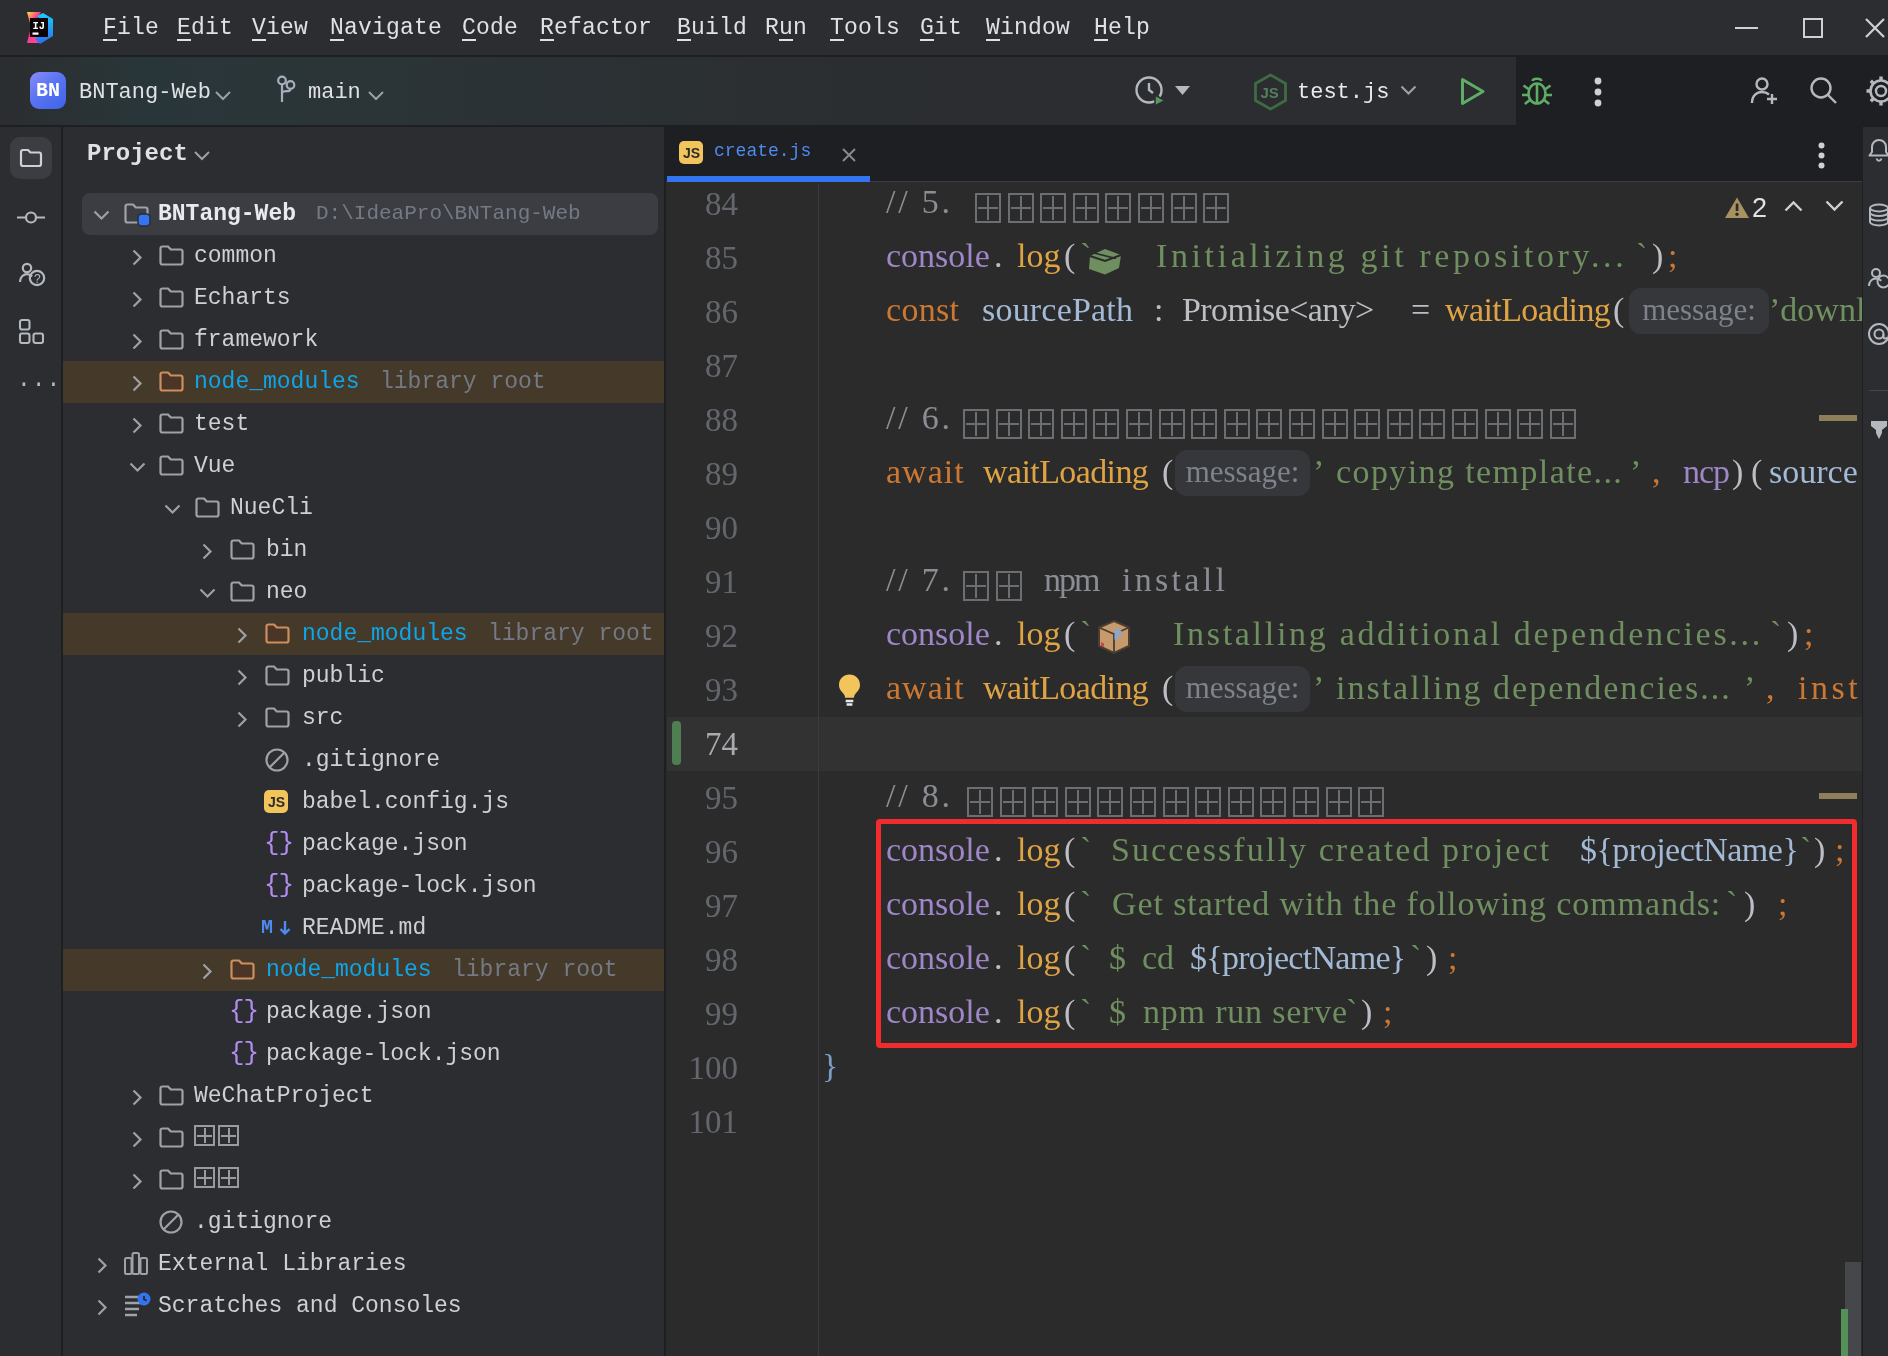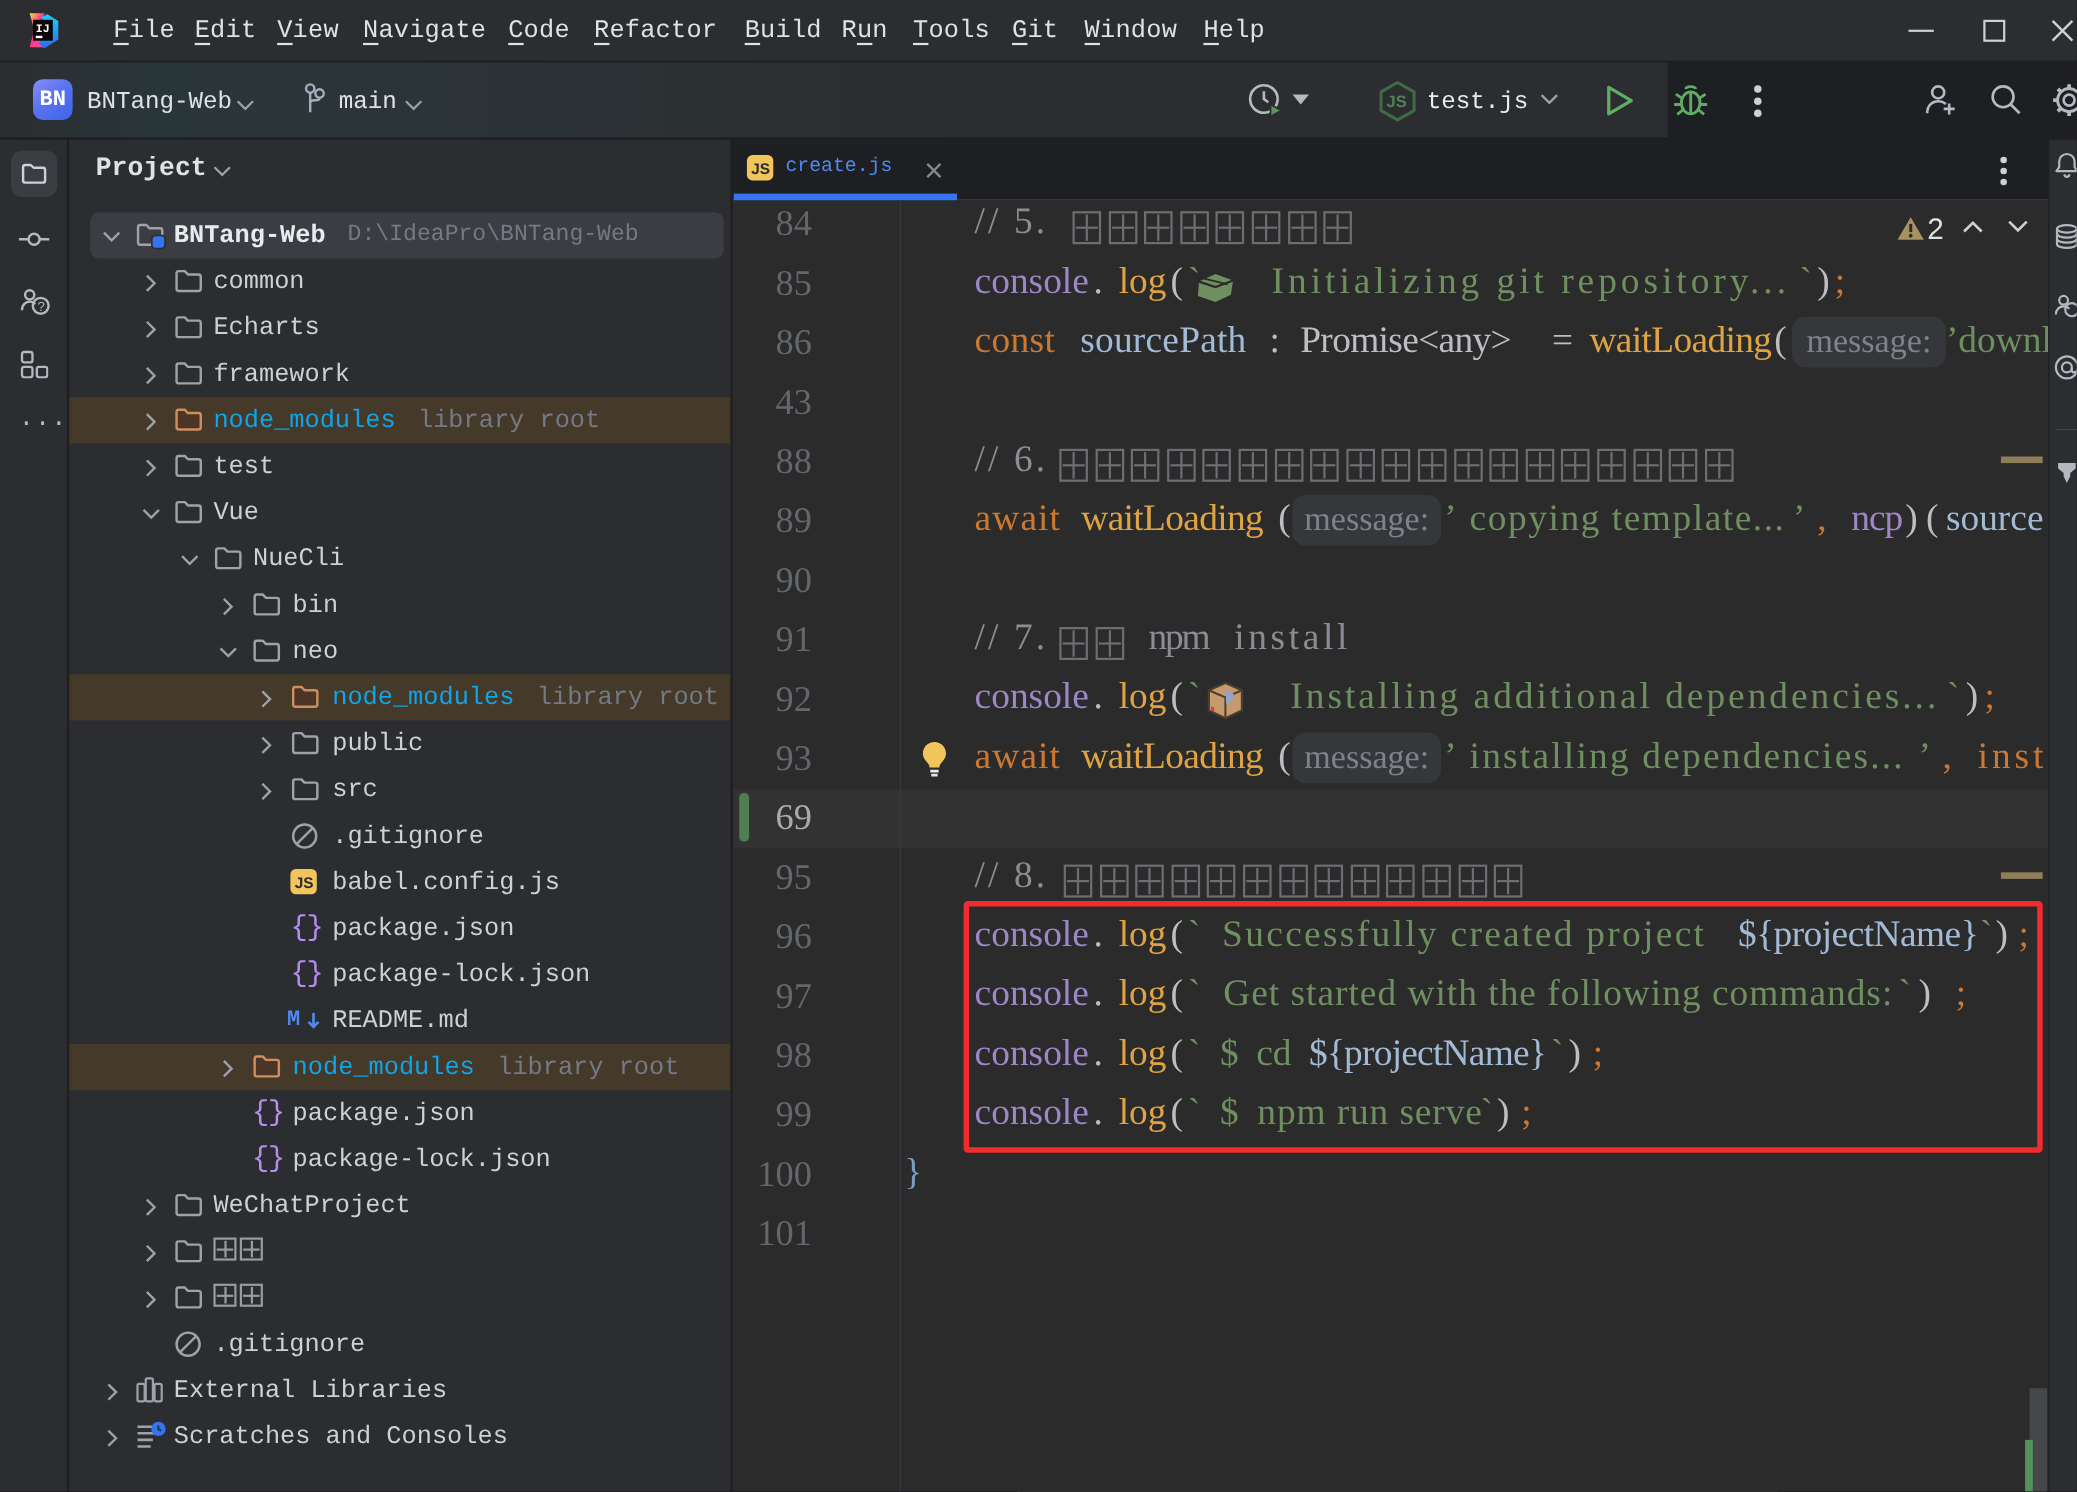--- a/index.html
+++ b/index.html
@@ -413,36 +413,36 @@
       <div id="code">
         <div class="abs" style="left:2px;top:590px;width:1195px;height:54px;background:#323232"></div>
 <div class="abs" style="left:7px;top:594px;width:9px;height:44px;background:#4E7E52;border-radius:4px"></div>
 <div class="codeline" style="top:50px"><div class="ln">84</div><span class="run c" style="left:221px;letter-spacing:2.8px;">// 5.</span><span class="run c" style="left:310px;top:13px"><span class="zh" style="width:26px;height:30px;margin-right:6.6px"></span><span class="zh" style="width:26px;height:30px;margin-right:6.6px"></span><span class="zh" style="width:26px;height:30px;margin-right:6.6px"></span><span class="zh" style="width:26px;height:30px;margin-right:6.6px"></span><span class="zh" style="width:26px;height:30px;margin-right:6.6px"></span><span class="zh" style="width:26px;height:30px;margin-right:6.6px"></span><span class="zh" style="width:26px;height:30px;margin-right:6.6px"></span><span class="zh" style="width:26px;height:30px;margin-right:6.6px"></span></span></div>
 <div class="codeline" style="top:104px"><div class="ln">85</div><span class="run p" style="left:221px;">console</span><span class="run w" style="left:329px;">.</span><span class="run f" style="left:352px;">log</span><span class="run w" style="left:399px;">(</span><span class="run s" style="left:415px;">`</span><svg class="run" style="left:421px;top:16px" width="38" height="30" viewBox="0 0 38 30">
             <path d="M4 9 L19 2 L35 8 L33 21 L19 27.5 L3 22 Z" fill="#6F8F60"></path>
             <path d="M4 9 L19 14 L35 8" stroke="#2B2B2B" stroke-width="2" fill="none"></path>
             <path d="M8 6 L30 11.5" stroke="#2B2B2B" stroke-width="1.6" fill="none"></path>
           </svg><span class="run s" style="left:491px;letter-spacing:3.6px;">Initializing git repository...</span><span class="run s" style="left:971px;">`</span><span class="run w" style="left:987px;">)</span><span class="run k" style="left:1003px;">;</span></div>
 <div class="codeline" style="top:158px"><div class="ln">86</div><span class="run k" style="left:221px;letter-spacing:0.3px;">const</span><span class="run b" style="left:317px;letter-spacing:0.2px;">sourcePath</span><span class="run g" style="left:489px;">:</span><span class="run g" style="left:517px;letter-spacing:-0.6px;">Promise&lt;any&gt;</span><span class="run w" style="left:746px;">=</span><span class="run f" style="left:780px;letter-spacing:-0.6px;">waitLoading</span><span class="run w" style="left:948px;">(</span><span class="inlay" style="left:964px;width:140px">message:</span><span class="run s" style="left:1104px;">’downl</span></div>
-<div class="codeline" style="top:212px"><div class="ln">43</div></div>
+<div class="codeline" style="top:212px"><div class="ln">87</div></div>
 <div class="codeline" style="top:266px"><div class="ln">88</div><span class="run c" style="left:221px;letter-spacing:2.8px;">// 6.</span><span class="run c" style="left:298px;top:13px"><span class="zh" style="width:26px;height:30px;margin-right:6.6px"></span><span class="zh" style="width:26px;height:30px;margin-right:6.6px"></span><span class="zh" style="width:26px;height:30px;margin-right:6.6px"></span><span class="zh" style="width:26px;height:30px;margin-right:6.6px"></span><span class="zh" style="width:26px;height:30px;margin-right:6.6px"></span><span class="zh" style="width:26px;height:30px;margin-right:6.6px"></span><span class="zh" style="width:26px;height:30px;margin-right:6.6px"></span><span class="zh" style="width:26px;height:30px;margin-right:6.6px"></span><span class="zh" style="width:26px;height:30px;margin-right:6.6px"></span><span class="zh" style="width:26px;height:30px;margin-right:6.6px"></span><span class="zh" style="width:26px;height:30px;margin-right:6.6px"></span><span class="zh" style="width:26px;height:30px;margin-right:6.6px"></span><span class="zh" style="width:26px;height:30px;margin-right:6.6px"></span><span class="zh" style="width:26px;height:30px;margin-right:6.6px"></span><span class="zh" style="width:26px;height:30px;margin-right:6.6px"></span><span class="zh" style="width:26px;height:30px;margin-right:6.6px"></span><span class="zh" style="width:26px;height:30px;margin-right:6.6px"></span><span class="zh" style="width:26px;height:30px;margin-right:6.6px"></span><span class="zh" style="width:26px;height:30px;margin-right:6.6px"></span></span></div>
 <div class="codeline" style="top:320px"><div class="ln">89</div><span class="run k" style="left:221px;letter-spacing:1px;">await</span><span class="run f" style="left:318px;letter-spacing:-0.6px;">waitLoading</span><span class="run w" style="left:497px;">(</span><span class="inlay" style="left:510px;width:135px">message:</span><span class="run s" style="left:648px;">’</span><span class="run s" style="left:671px;letter-spacing:1.4px;">copying template...</span><span class="run s" style="left:965px;">’</span><span class="run k" style="left:987px;">,</span><span class="run p" style="left:1018px;letter-spacing:-1px;">ncp</span><span class="run w" style="left:1067px;">)</span><span class="run w" style="left:1086px;">(</span><span class="run b" style="left:1104px;">source</span></div>
 <div class="codeline" style="top:374px"><div class="ln">90</div></div>
 <div class="codeline" style="top:428px"><div class="ln">91</div><span class="run c" style="left:221px;letter-spacing:2.8px;">// 7.</span><span class="run c" style="left:298px;top:13px"><span class="zh" style="width:26px;height:30px;margin-right:6.6px"></span><span class="zh" style="width:26px;height:30px;margin-right:6.6px"></span></span><span class="run c" style="left:379px;letter-spacing:-2px;">npm</span><span class="run c" style="left:457px;letter-spacing:3.3px;">install</span></div>
 <div class="codeline" style="top:482px"><div class="ln">92</div><span class="run p" style="left:221px;">console</span><span class="run w" style="left:329px;">.</span><span class="run f" style="left:352px;">log</span><span class="run w" style="left:399px;">(</span><span class="run s" style="left:415px;">`</span><svg class="run" style="left:430px;top:9px" width="38" height="38" viewBox="0 0 38 38">
             <path d="M4 9.5 L19 3 L34 9.5 L34 28 L19 35 L4 28 Z" fill="#C69A6D" stroke="#4A3E30" stroke-width="2"></path>
             <path d="M4 9.5 L19 16 L34 9.5 M19 16 V35" stroke="#4A3E30" stroke-width="1.8" fill="none"></path>
             <path d="M11.5 6.2 L26.5 12.7 L26.5 19 L23 17.5 L23 23 L19.5 21.4 L19.5 9.7 Z" fill="#8FA6C8"></path>
             <path d="M6 24 L9 25.3 L9 29 L6 27.7 Z" fill="#D04545"></path>
           </svg><span class="run s" style="left:508px;letter-spacing:2.7px;">Installing additional dependencies...</span><span class="run s" style="left:1105px;">`</span><span class="run w" style="left:1122px;">)</span><span class="run k" style="left:1139px;">;</span></div>
 <div class="codeline" style="top:536px"><div class="ln">93</div><svg class="run" style="left:172px;top:10px" width="25" height="35" viewBox="0 0 25 35">
             <path d="M12.5 1.5 C6.5 1.5 2 6 2 12 C2 16 4.5 18.3 6.5 20.8 C7.5 22 8 23.2 8 24.7 H17 C17 23.2 17.5 22 18.5 20.8 C20.5 18.3 23 16 23 12 C23 6 18.5 1.5 12.5 1.5 Z" fill="#F2C55C"></path>
             <path d="M8.7 28 H16.3 M9.6 31.6 H15.4" stroke="#E6E8EB" stroke-width="2.5"></path>
           </svg><span class="run k" style="left:221px;letter-spacing:1px;">await</span><span class="run f" style="left:318px;letter-spacing:-0.6px;">waitLoading</span><span class="run w" style="left:497px;">(</span><span class="inlay" style="left:510px;width:135px">message:</span><span class="run s" style="left:648px;">’</span><span class="run s" style="left:671px;letter-spacing:2.0px;">installing dependencies...</span><span class="run s" style="left:1079px;">’</span><span class="run k" style="left:1101px;">,</span><span class="run k" style="left:1133px;letter-spacing:3.5px;">inst</span></div>
-<div class="codeline" style="top:590px"><div class="ln" style="color:#A8AAAE">69</div></div>
+<div class="codeline" style="top:590px"><div class="ln" style="color:#A8AAAE">74</div></div>
 <div class="codeline" style="top:644px"><div class="ln">95</div><span class="run c" style="left:221px;letter-spacing:2.8px;">// 8.</span><span class="run c" style="left:302px;top:13px"><span class="zh" style="width:26px;height:30px;margin-right:6.6px"></span><span class="zh" style="width:26px;height:30px;margin-right:6.6px"></span><span class="zh" style="width:26px;height:30px;margin-right:6.6px"></span><span class="zh" style="width:26px;height:30px;margin-right:6.6px"></span><span class="zh" style="width:26px;height:30px;margin-right:6.6px"></span><span class="zh" style="width:26px;height:30px;margin-right:6.6px"></span><span class="zh" style="width:26px;height:30px;margin-right:6.6px"></span><span class="zh" style="width:26px;height:30px;margin-right:6.6px"></span><span class="zh" style="width:26px;height:30px;margin-right:6.6px"></span><span class="zh" style="width:26px;height:30px;margin-right:6.6px"></span><span class="zh" style="width:26px;height:30px;margin-right:6.6px"></span><span class="zh" style="width:26px;height:30px;margin-right:6.6px"></span><span class="zh" style="width:26px;height:30px;margin-right:6.6px"></span></span></div>
 <div class="codeline" style="top:698px"><div class="ln">96</div><span class="run p" style="left:221px;">console</span><span class="run w" style="left:329px;">.</span><span class="run f" style="left:352px;">log</span><span class="run w" style="left:399px;">(</span><span class="run s" style="left:415px;">`</span><span class="run s" style="left:446px;letter-spacing:2.1px;">Successfully created project</span><span class="run b" style="left:915px;letter-spacing:-0.5px;">${projectName}</span><span class="run s" style="left:1135px;">`</span><span class="run w" style="left:1149px;">)</span><span class="run k" style="left:1170px;">;</span></div>
 <div class="codeline" style="top:752px"><div class="ln">97</div><span class="run p" style="left:221px;">console</span><span class="run w" style="left:329px;">.</span><span class="run f" style="left:352px;">log</span><span class="run w" style="left:399px;">(</span><span class="run s" style="left:415px;">`</span><span class="run s" style="left:447px;letter-spacing:0.9px;">Get started with the following commands:</span><span class="run s" style="left:1061px;">`</span><span class="run w" style="left:1079px;">)</span><span class="run k" style="left:1113px;">;</span></div>
 <div class="codeline" style="top:806px"><div class="ln">98</div><span class="run p" style="left:221px;">console</span><span class="run w" style="left:329px;">.</span><span class="run f" style="left:352px;">log</span><span class="run w" style="left:399px;">(</span><span class="run s" style="left:415px;">`</span><span class="run s" style="left:444px;">$</span><span class="run s" style="left:477px;">cd</span><span class="run b" style="left:525px;letter-spacing:-0.7px;">${projectName}</span><span class="run s" style="left:745px;">`</span><span class="run w" style="left:761px;">)</span><span class="run k" style="left:783px;">;</span></div>
 <div class="codeline" style="top:860px"><div class="ln">99</div><span class="run p" style="left:221px;">console</span><span class="run w" style="left:329px;">.</span><span class="run f" style="left:352px;">log</span><span class="run w" style="left:399px;">(</span><span class="run s" style="left:415px;">`</span><span class="run s" style="left:444px;">$</span><span class="run s" style="left:478px;letter-spacing:0.8px;">npm run serve</span><span class="run s" style="left:681px;">`</span><span class="run w" style="left:696px;">)</span><span class="run k" style="left:718px;">;</span></div>
 <div class="codeline" style="top:914px"><div class="ln">100</div><span class="run w" style="left:157px;color:#7A9EC2">}</span></div>
 <div class="codeline" style="top:968px"><div class="ln">101</div></div>
 <div class="abs" style="left:153px;top:56px;width:1px;height:1173px;background:#393B40"></div>
 <svg class="abs" style="left:1058px;top:67px" width="28" height="28" viewBox="0 0 28 28">
           <path d="M14 3.5 L26 24 H2 Z" fill="#A89262"></path>

